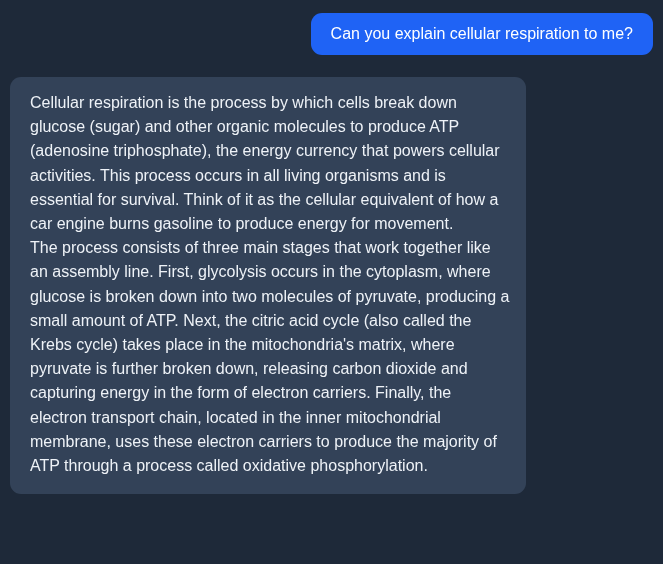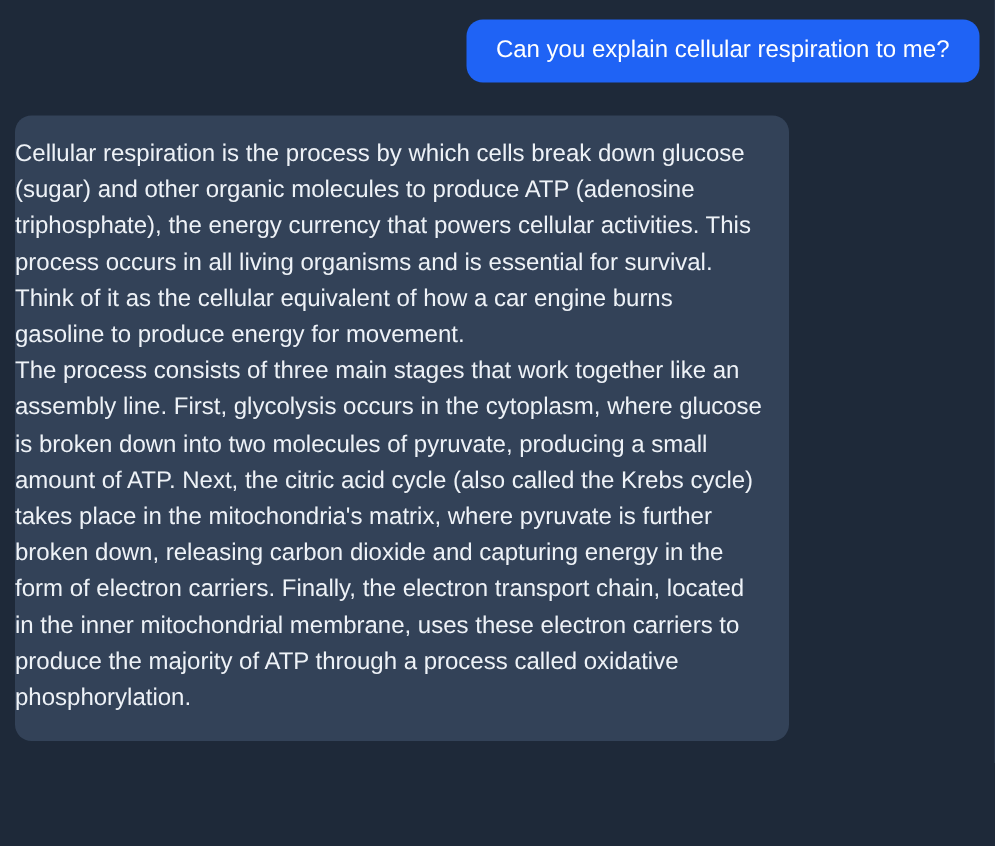--- a/index.html
+++ b/index.html
@@ -44,21 +44,21 @@
     padding: 10px 20px 11px 20px;
     font-size: 16px;
     line-height: 21px;
     max-width: 366px;
     white-space: nowrap;
   }
   .bubble.assistant {
     background: #334258;
     color: #eef2f7;
     border-radius: 11px;
-    padding: 14px 16px 16px 0;
+    padding: 14px 16px 16px 20px;
     font-size: 16px;
     line-height: 24.2px;
     width: 516px;
   }
   .bubble.assistant p {
     margin: 0;
   }
   .bubble.assistant p + p {
   }
 </style>

